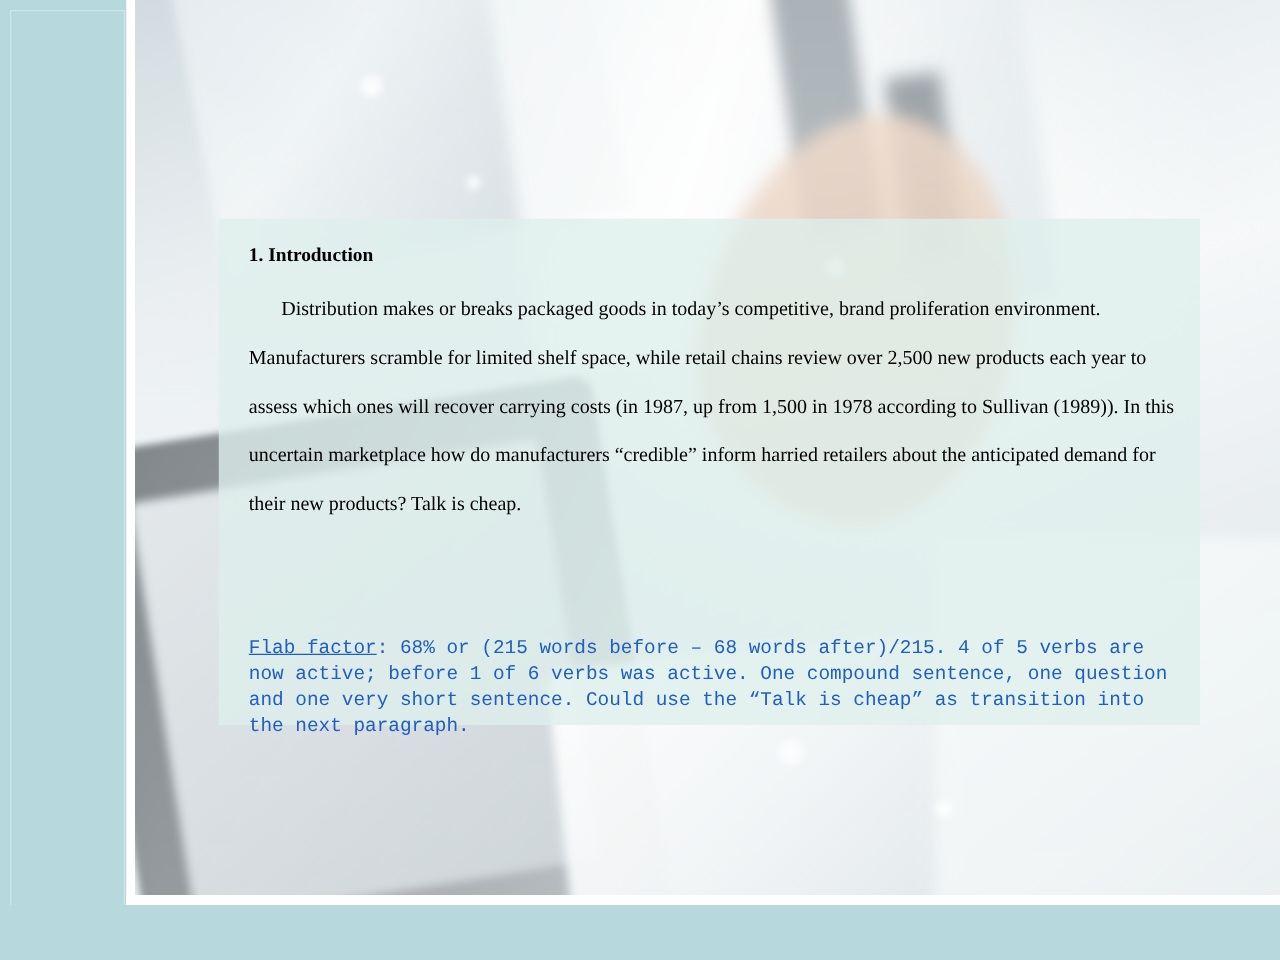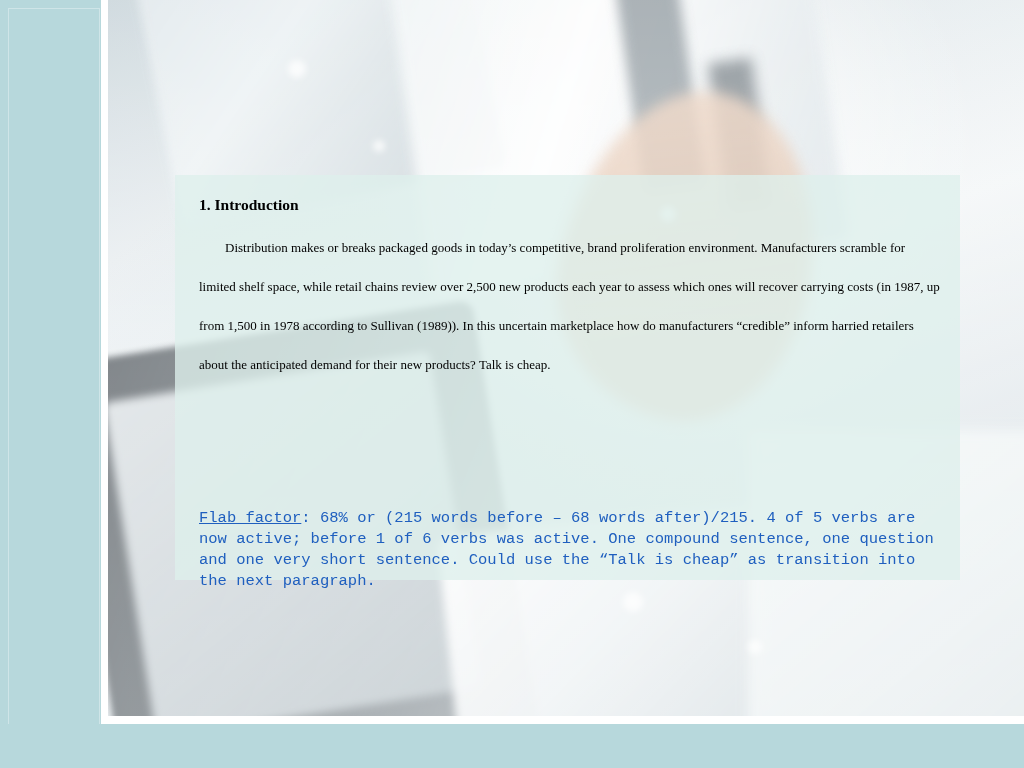--- a/index.html
+++ b/index.html
@@ -215,21 +215,21 @@
     width: 745px;
     color: #000000;
     font-family: "Liberation Serif", serif;
   }
   .heading {
     font-weight: bold;
     font-size: 15.5px;
     margin: 0 0 14px 0;
   }
   .para {
-    font-size: 13px;
+    font-size: 16px;
     line-height: 39px;
     margin: 0;
     text-indent: 26px;
     text-align: left;
   }
 
   .flab-box {
     position: absolute;
     left: 199px;
     top: 508px;

